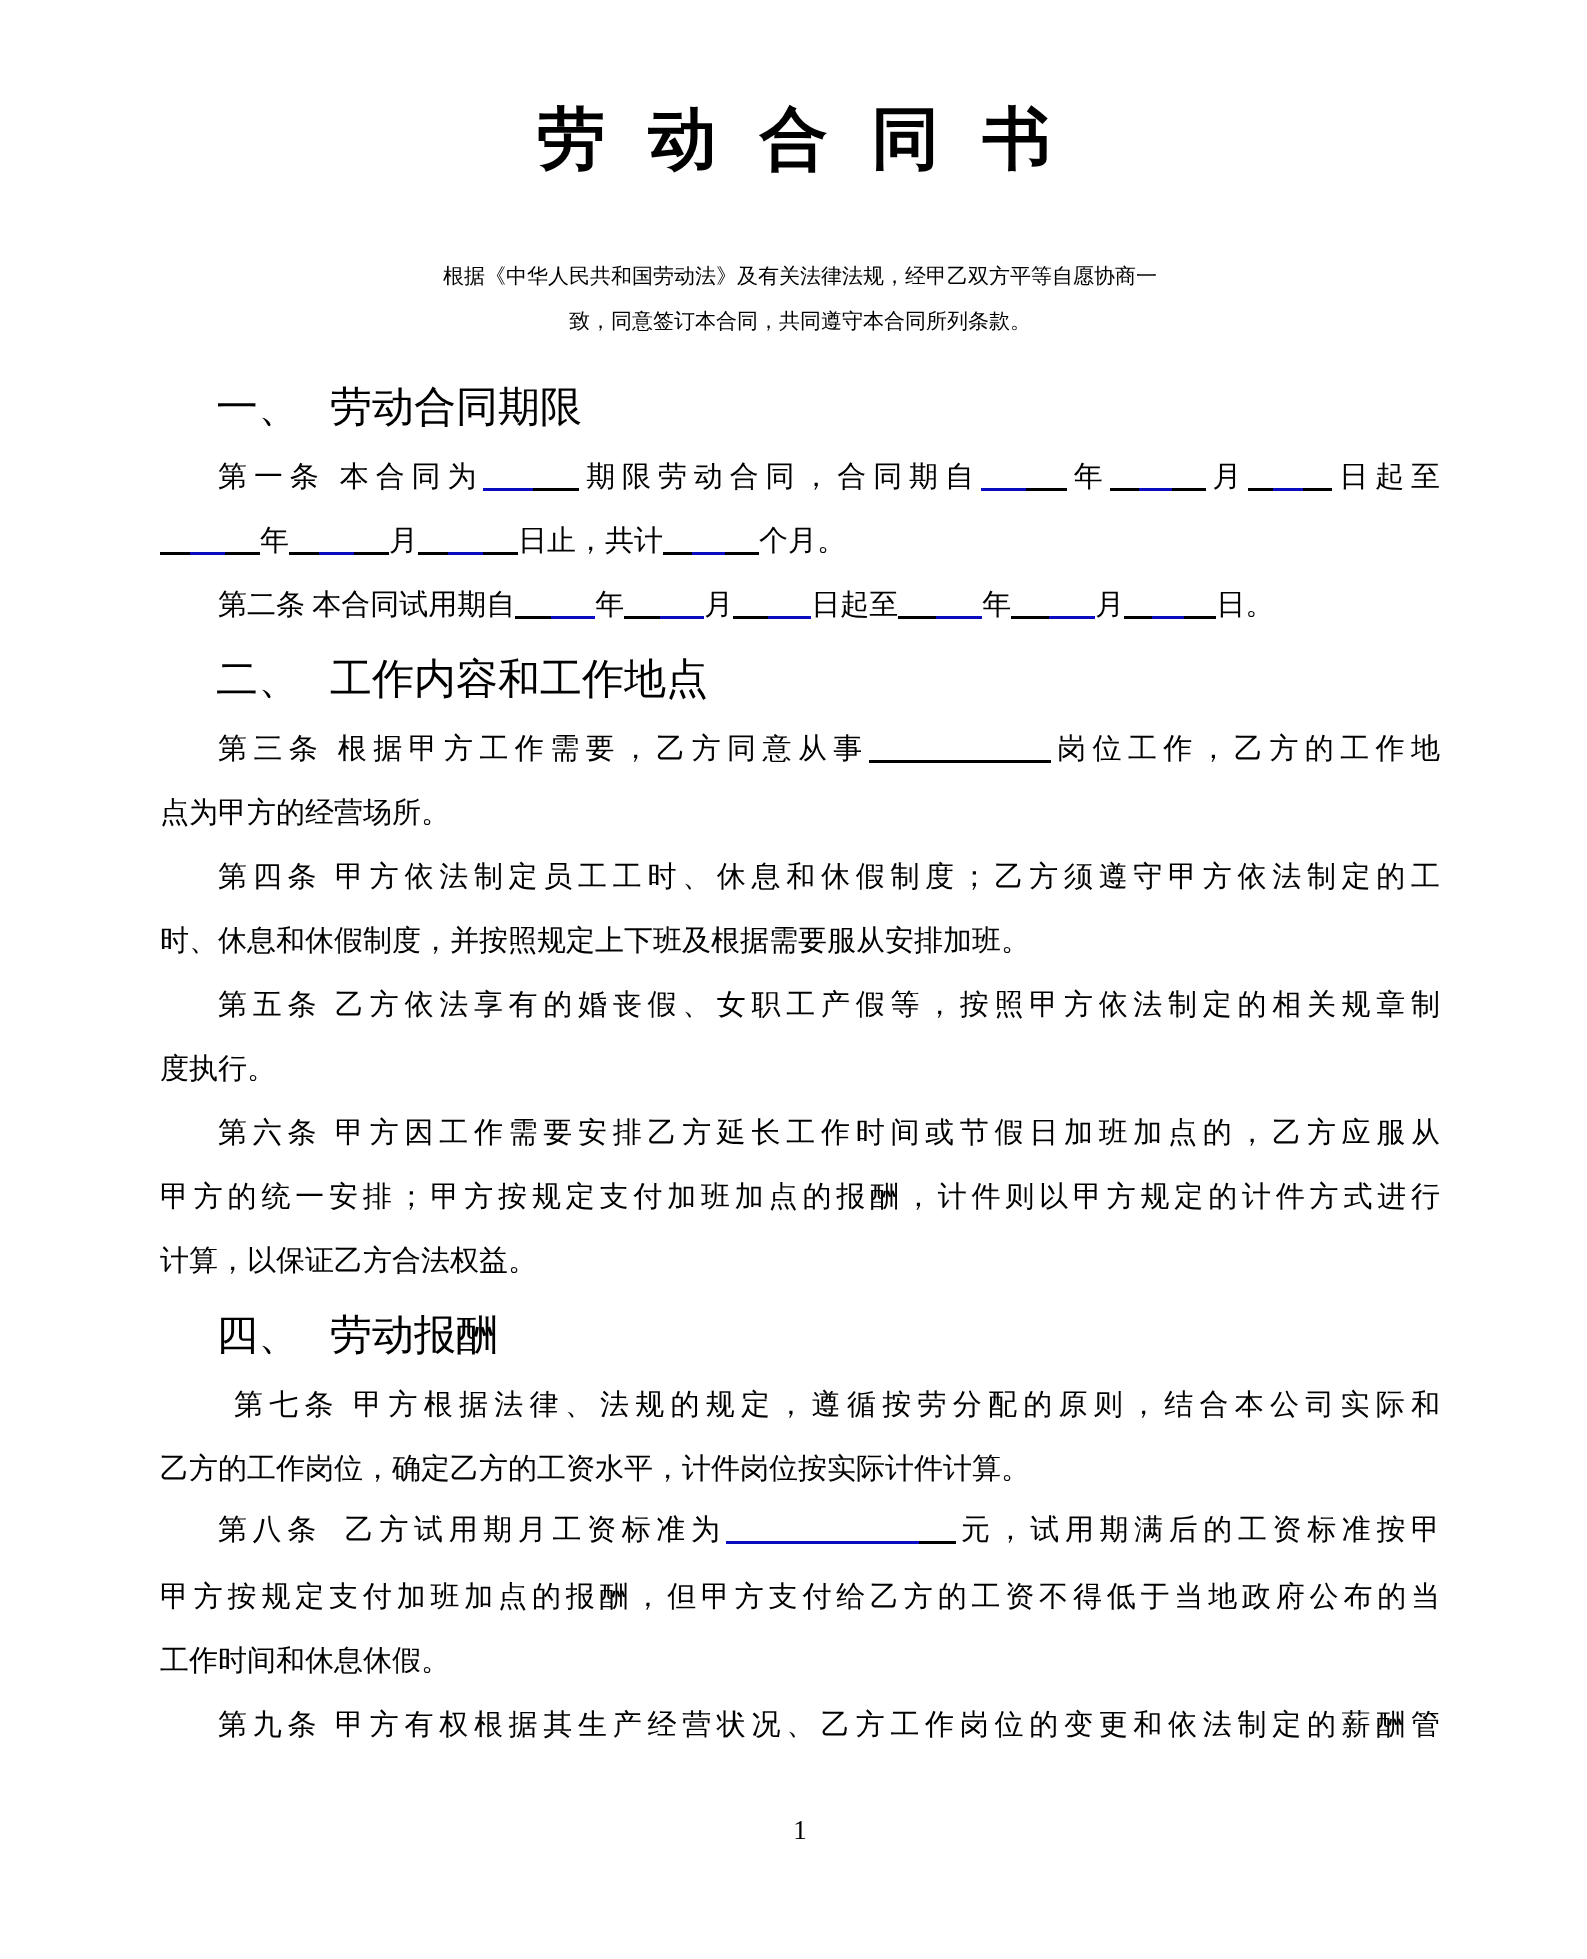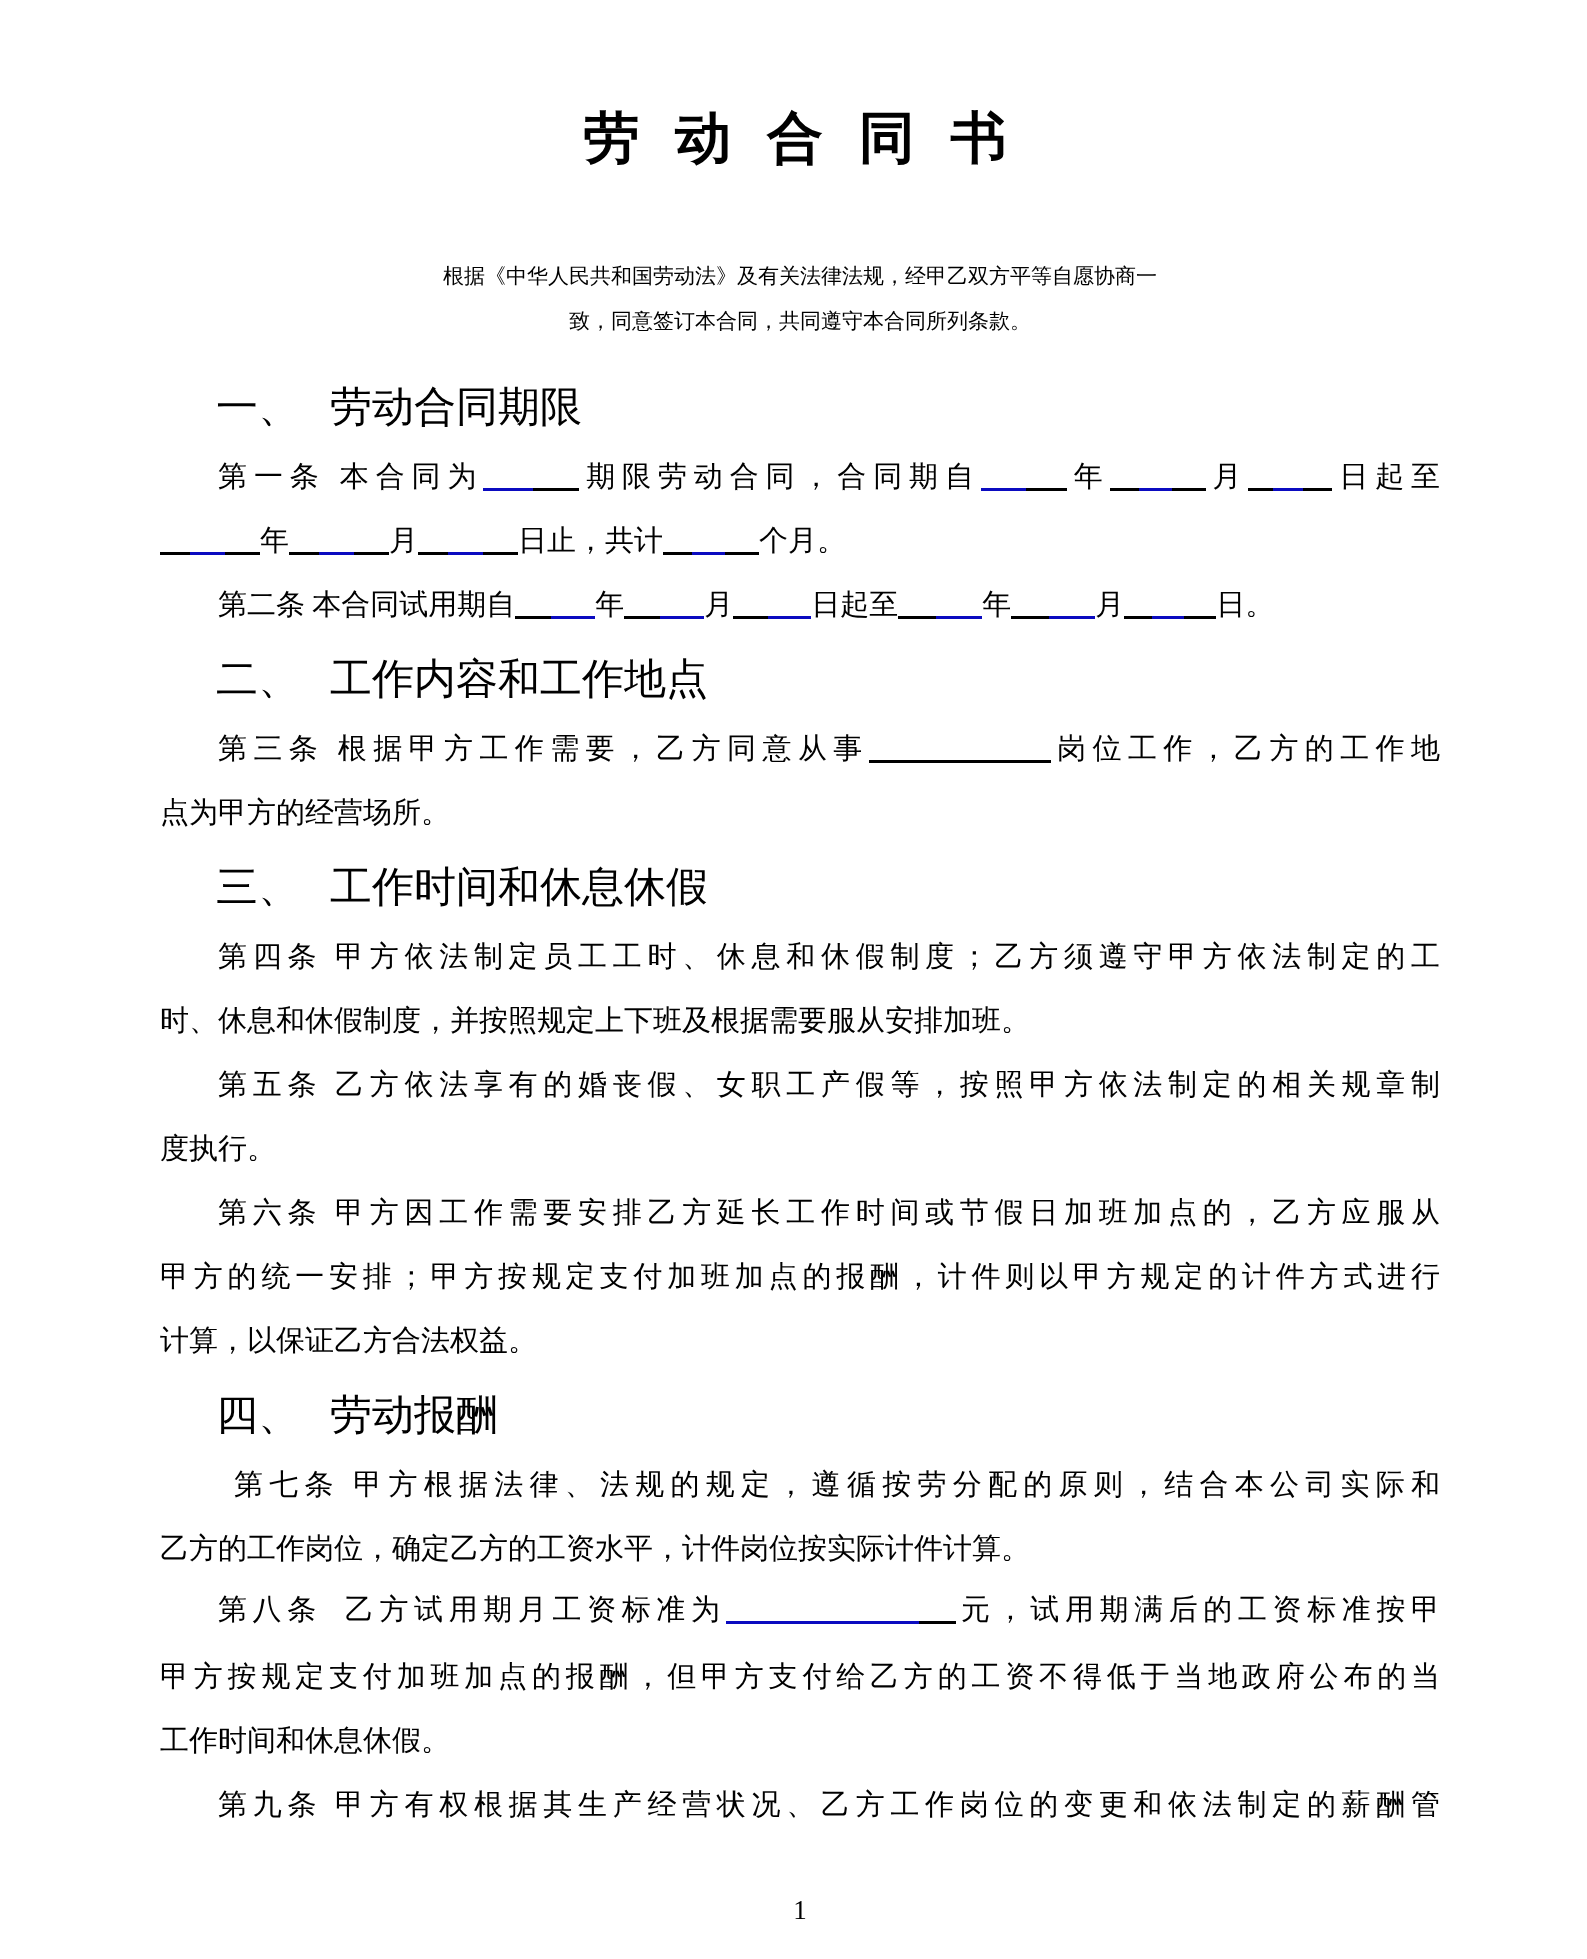--- a/index.html
+++ b/index.html
@@ -13,21 +13,21 @@
   .page {
     box-sizing: border-box;
     width: 1587px; height: 1959px;
     padding: 86px 147px 0 160px;
     position: relative;
   }
   .title {
     margin: 0;
     font-family: "Liberation Sans", "DejaVu Sans", sans-serif;
     font-weight: 900;
-    font-size: 56px;
+    font-size: 68px;
     line-height: 104px;
     text-align: center;
     letter-spacing: 0.18em;
     white-space: nowrap;
   }
   .intro {
     margin: 64px 0 40px 0;
     padding: 0 18px;
     font-size: 21px;
     line-height: 45px;
@@ -87,21 +87,20 @@
         <div class="cline"><span class="blank u-kbk" style="width: 100px;"></span><span class="seg">年</span><span class="blank u-kbk" style="width: 100px;"></span><span class="seg">月</span><span class="blank u-kbk" style="width: 100px;"></span><span class="seg">日止，共计</span><span class="blank u-kbk" style="width: 96px;"></span><span class="seg">个月。</span></div>
       </div>
       <div class="clause">
         <div class="cline" style="padding-left: 58px;"><span class="seg">第二条 本合同试用期自</span><span class="blank u-kb" style="width: 80px;"></span><span class="seg">年</span><span class="blank u-kb" style="width: 80px;"></span><span class="seg">月</span><span class="blank u-kb" style="width: 78px;"></span><span class="seg">日起至</span><span class="blank u-kb" style="width: 84px;"></span><span class="seg">年</span><span class="blank u-kb" style="width: 84px;"></span><span class="seg">月</span><span class="blank u-kbk" style="width: 92px;"></span><span class="seg">日。</span></div>
       </div>
       <div class="section-heading"><span class="heading-num">二、</span><span class="heading-text">工作内容和工作地点</span></div>
       <div class="clause">
         <div class="cline fill" style="padding-left: 58px;"><span class="seg">第三条 根据甲方工作需要，乙方同意从事</span><span class="blank u-k" style="width: 182px;"></span><span class="seg">岗位工作，乙方的工作地</span></div>
         <div class="cline"><span class="seg">点为甲方的经营场所。</span></div>
       </div>
-      <div class="section-heading"><span class="heading-num">三、</span><span class="heading-text">工作时间和休息休假</span></div>
       <div class="clause">
         <div class="cline fill" style="padding-left: 58px;"><span class="seg">第四条 甲方依法制定员工工时、休息和休假制度；乙方须遵守甲方依法制定的工</span></div>
         <div class="cline"><span class="seg">时、休息和休假制度，并按照规定上下班及根据需要服从安排加班。</span></div>
       </div>
       <div class="clause">
         <div class="cline fill" style="padding-left: 58px;"><span class="seg">第五条 乙方依法享有的婚丧假、女职工产假等，按照甲方依法制定的相关规章制</span></div>
         <div class="cline"><span class="seg">度执行。</span></div>
       </div>
       <div class="clause">
         <div class="cline fill" style="padding-left: 58px;"><span class="seg">第六条 甲方因工作需要安排乙方延长工作时间或节假日加班加点的，乙方应服从</span></div>

